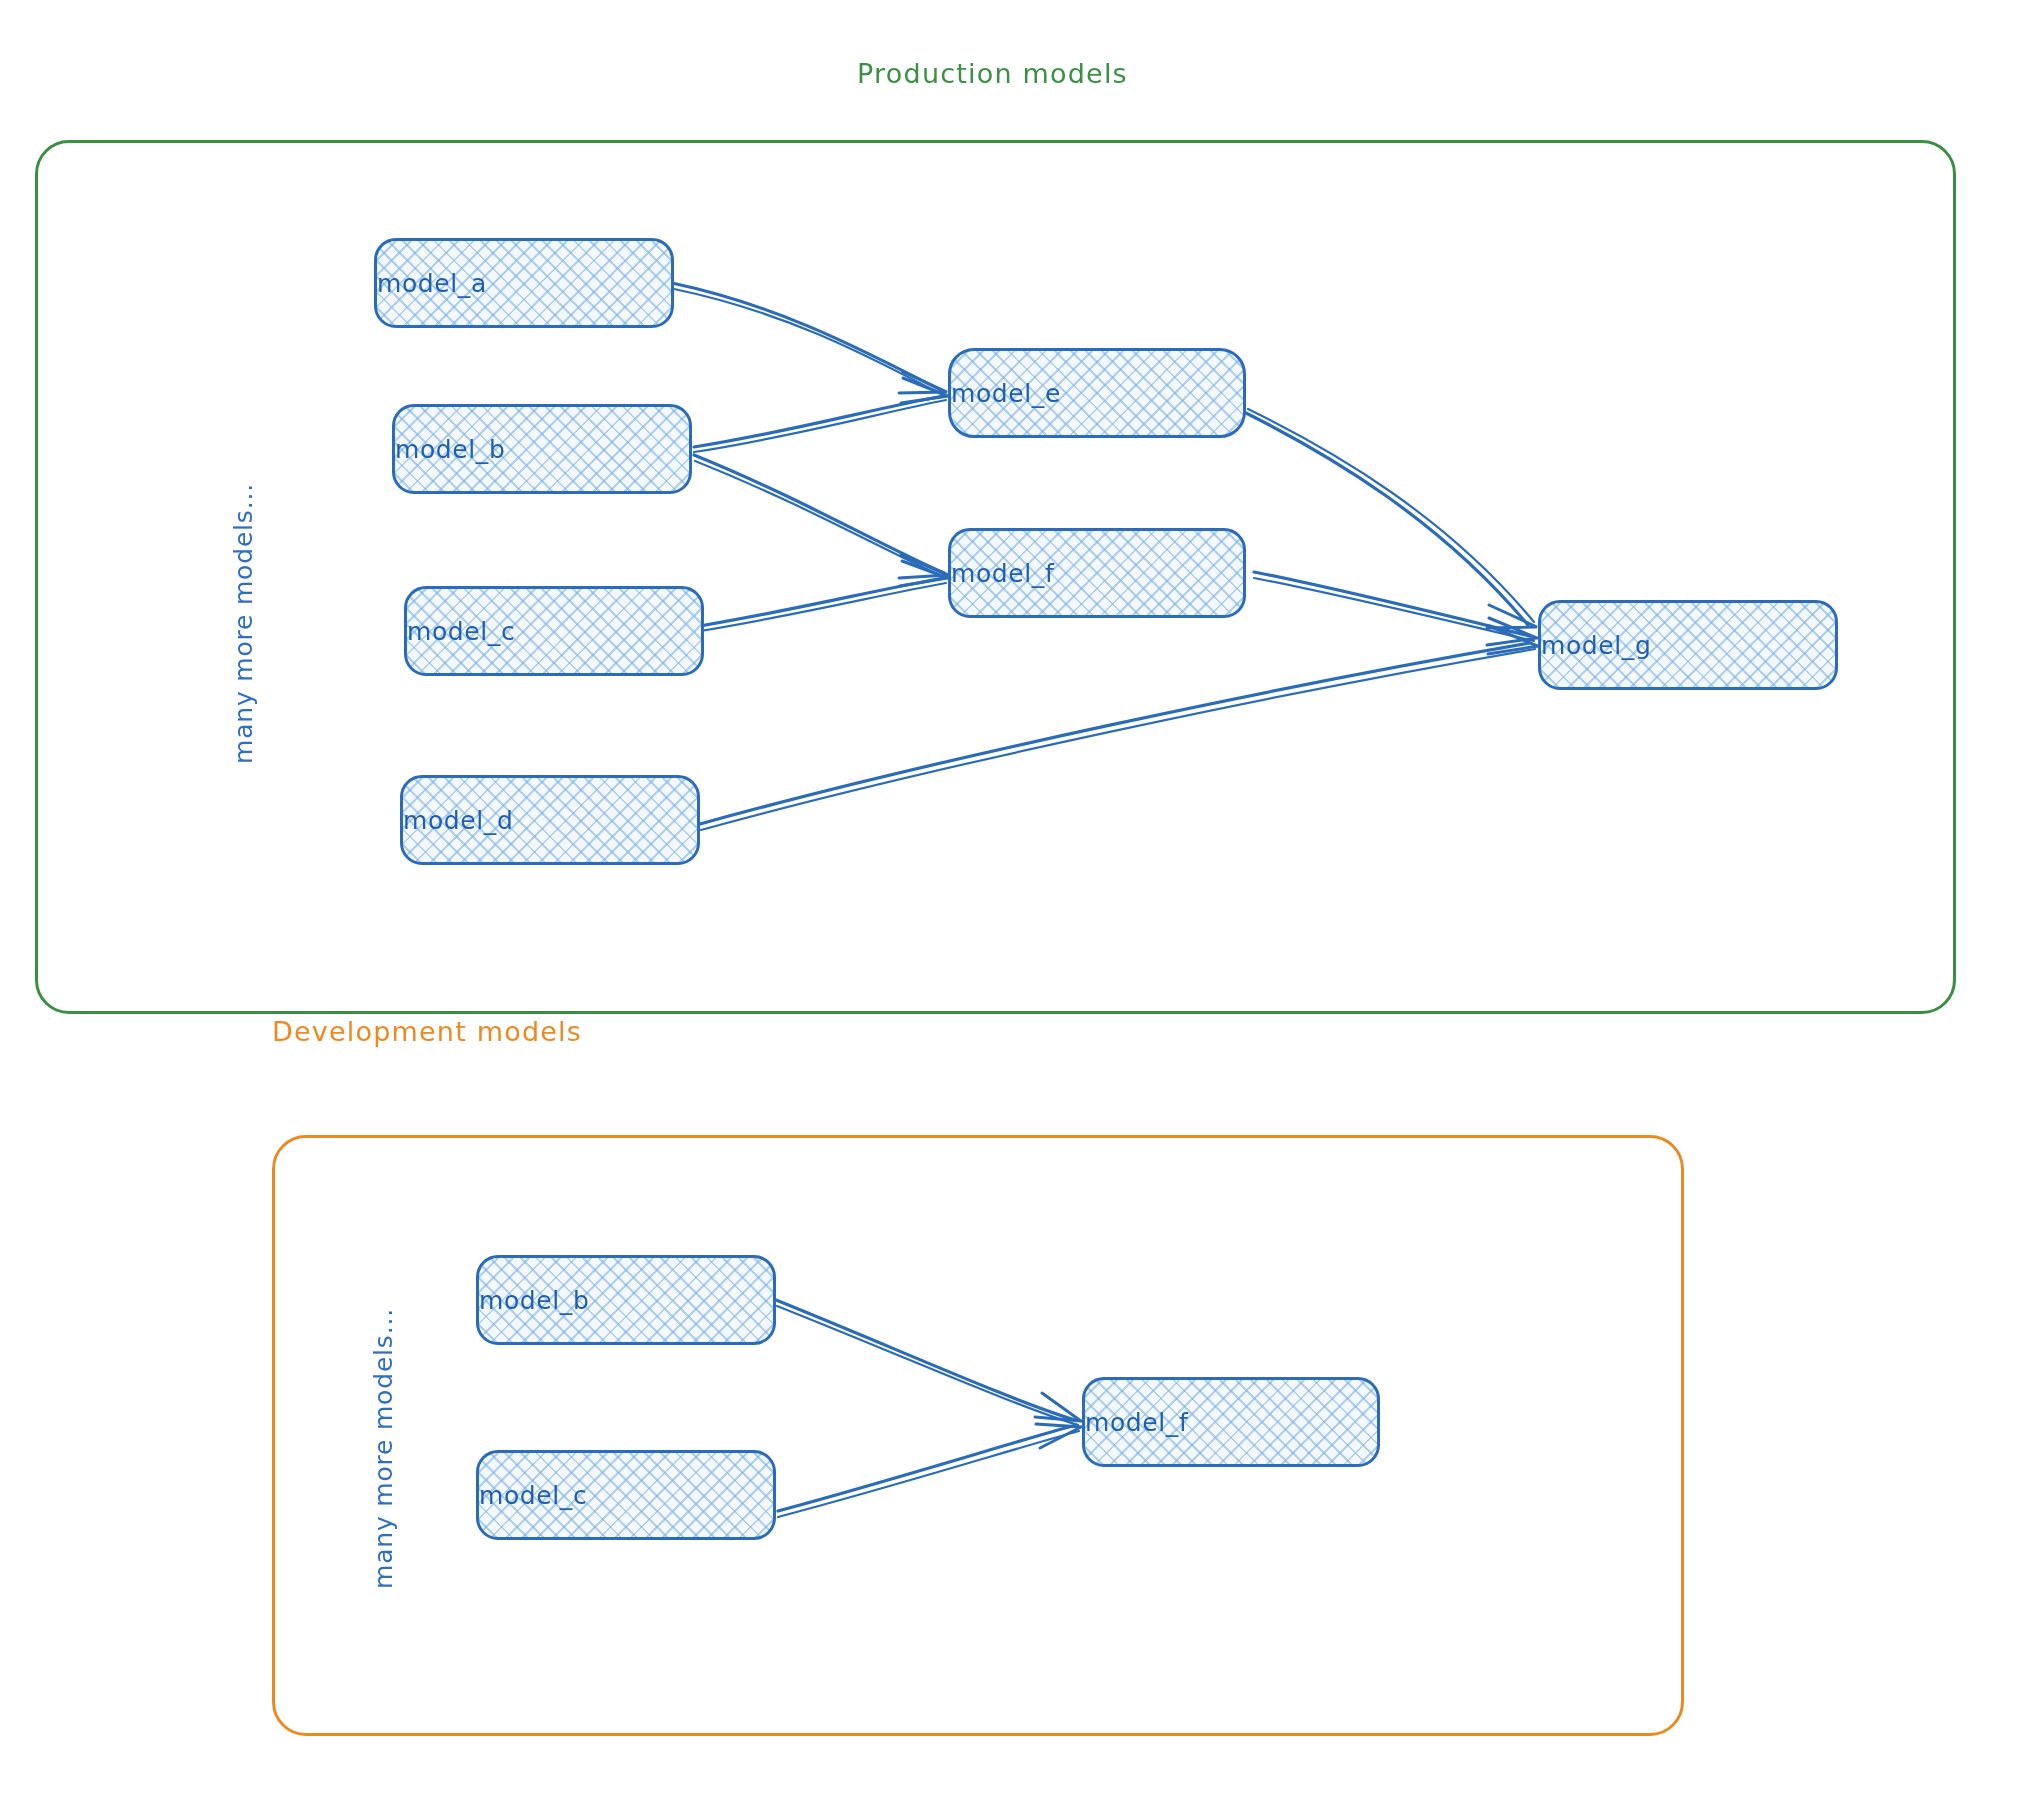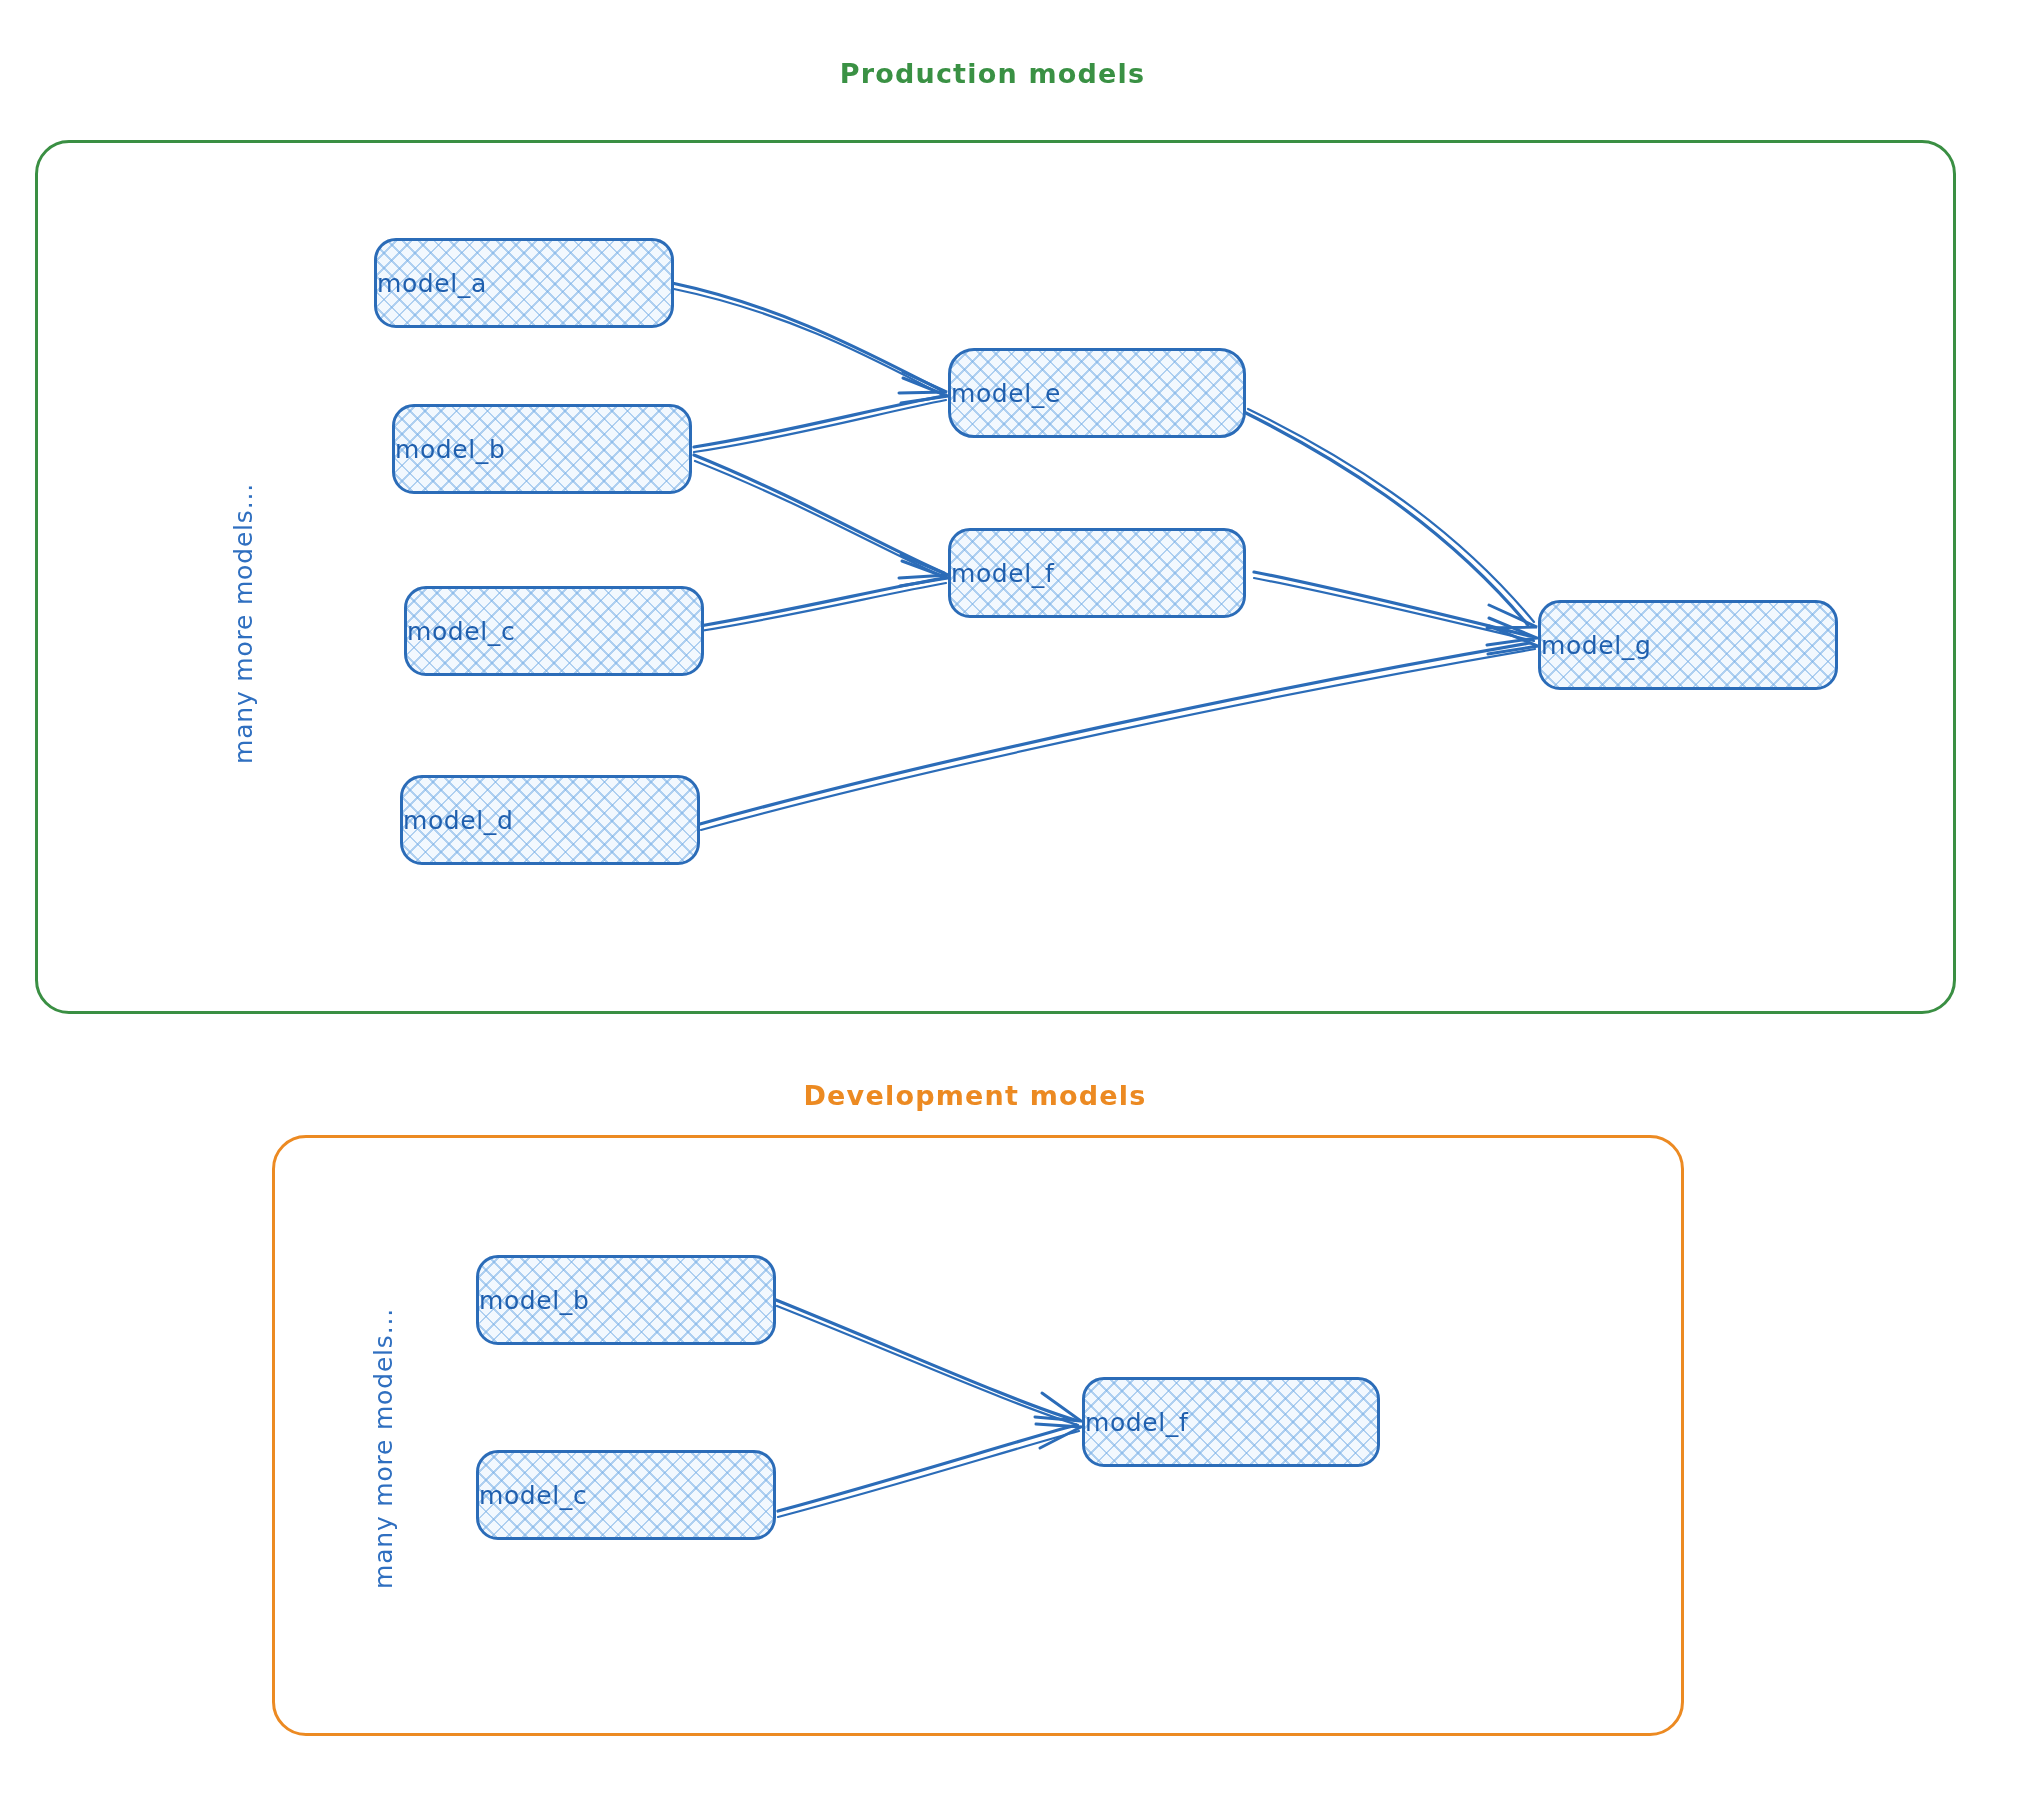--- a/index.html
+++ b/index.html
@@ -10,23 +10,23 @@
 
   
   .group{position:absolute;border-radius:34px;background:transparent;}
   .group.prod{left:35px;top:140px;width:1915px;height:868px;
               border:3px solid #3a8f43;}
   .group.dev{left:272px;top:1135px;width:1406px;height:595px;
              border:3px solid #ec8a22;}
 
   .group-title{position:absolute;white-space:nowrap;
                font-family:"DejaVu Sans",sans-serif;
-               font-size:27px;font-weight:700;letter-spacing:1.2px;}
+               font-size:27px;font-weight:400;letter-spacing:1.2px;}
   .group-title.prod{left:0;top:58px;width:1985px;text-align:center;color:#3a9144;}
-  .group-title.dev{left:272px;top:1080px;width:1406px;text-align:center;color:#ec8a22;}
+  .group-title.dev{left:272px;top:1016px;width:1406px;color:#ec8a22;}
 
   
   .node{position:absolute;border:3px solid #2b6cb8;border-radius:22px;
         box-sizing:border-box;
         background-color:#f2f8fe;
         background-image:
           repeating-linear-gradient(45deg, rgba(120,175,230,.55) 0 2px, transparent 2px 11px),
           repeating-linear-gradient(-45deg, rgba(120,175,230,.55) 0 2px, transparent 2px 11px);
         display:flex;align-items:center;justify-content:flex-start;
         overflow:hidden;}

